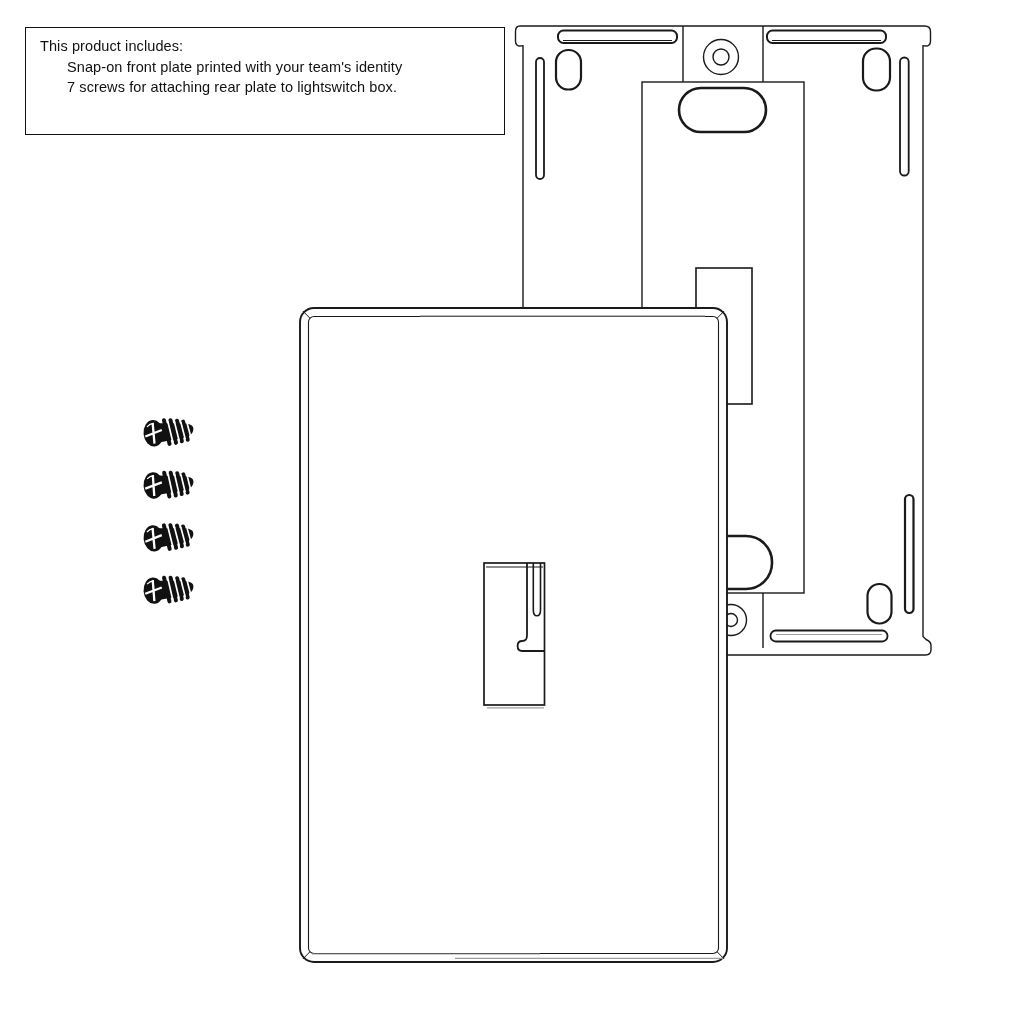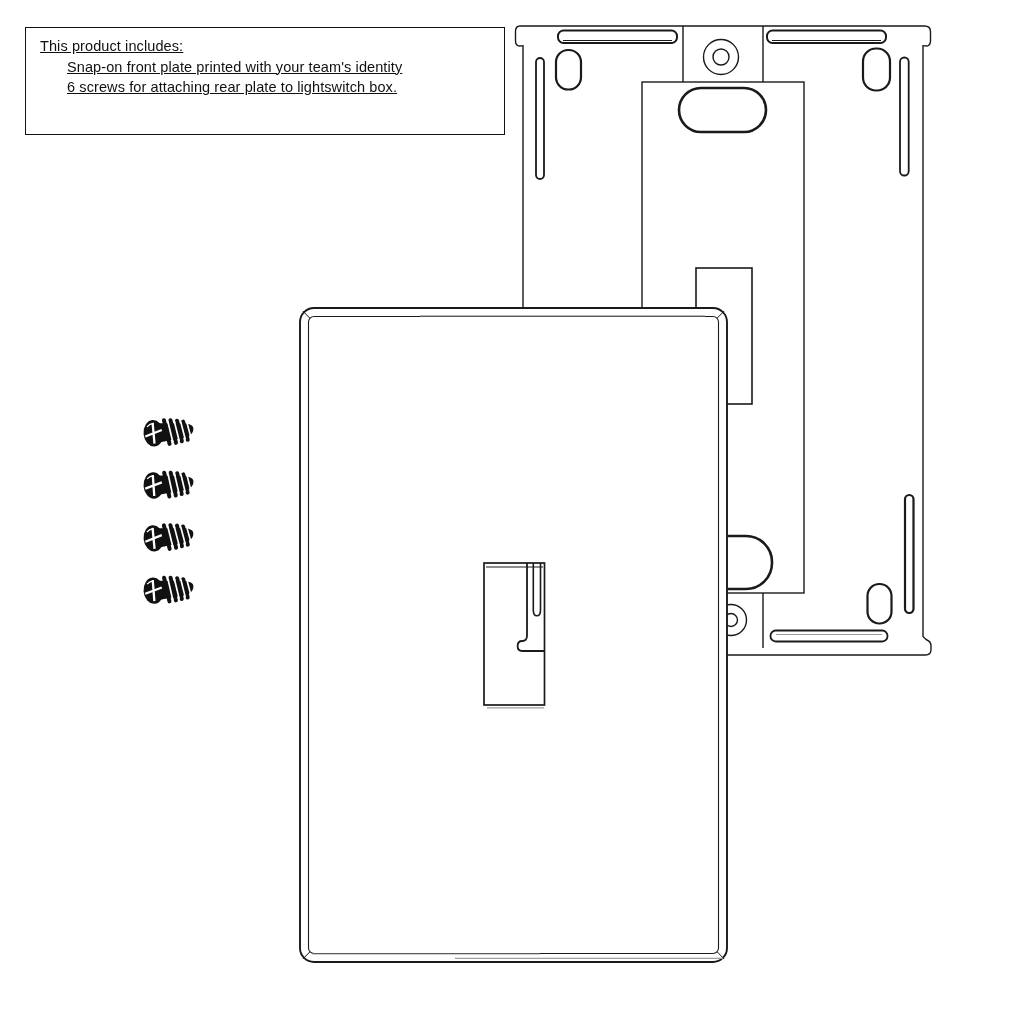--- a/index.html
+++ b/index.html
@@ -35,37 +35,35 @@
     border: 1.6px solid #121212;
     background: #ffffff;
     padding: 8px 10px 0 14px;
     font-size: 14.5px;
     line-height: 20.6px;
     letter-spacing: 0.1px;
     z-index: 2;
   }
   .info-title {
     white-space: nowrap;
-    text-decoration: underline;
   }
   .info-item {
     padding-left: 27px;
     white-space: nowrap;
-    text-decoration: underline;
   }
 </style>
 </head>
 <body>
 
 <div class="canvas">
 
   <div class="info-box">
     <div class="info-title">This product includes:</div>
     <div class="info-item">Snap-on front plate printed with your team's identity</div>
-    <div class="info-item">6 screws for attaching rear plate to lightswitch box.</div>
+    <div class="info-item">7 screws for attaching rear plate to lightswitch box.</div>
   </div>
 
   <svg class="diagram-svg" width="1024" height="1024" viewBox="0 0 1024 1024" xmlns="http://www.w3.org/2000/svg" xmlns:xlink="http://www.w3.org/1999/xlink">
 
     <defs>
       <g id="screw-shape">
 
         <path d="M22 8 L25.5 32 M28.5 8.5 L32 31.5 M35 9.5 L38 30.5 M41 11 L44 29.5" stroke="#111111" stroke-width="4" stroke-linecap="round" fill="none"></path>
 
         <path d="M16.5 10.5 L43 13 C49.5 14.5 51 16.5 50.5 19.5 C50 23.5 46.5 26 42.5 26.8 L16.5 29.5 Z" fill="#111111" stroke="none"></path>

